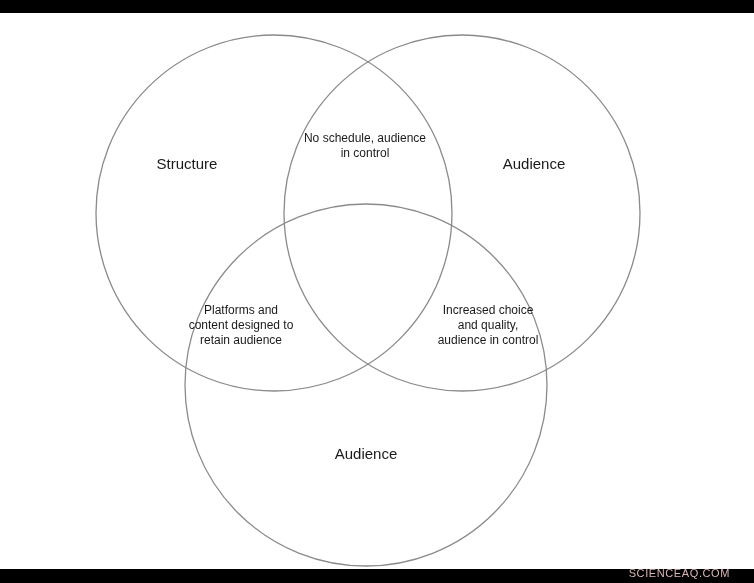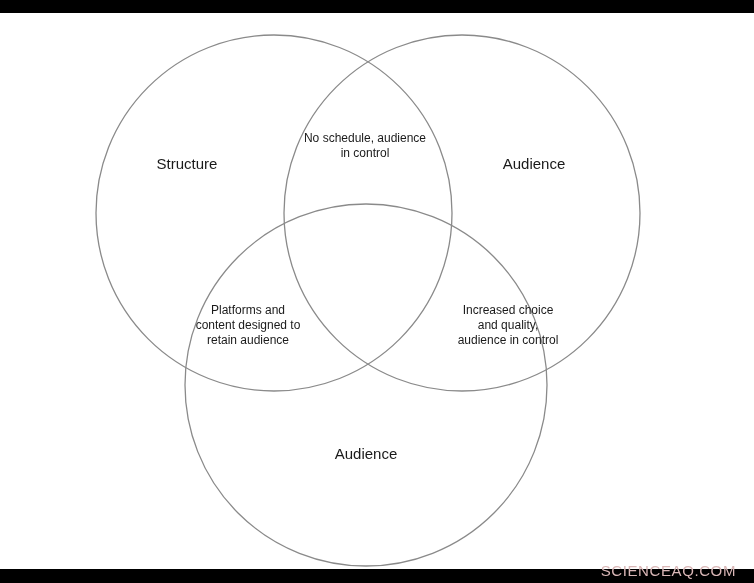--- a/index.html
+++ b/index.html
@@ -48,28 +48,28 @@
   }
   .center-label {
     font-size: 16px;
     font-weight: bold;
     letter-spacing: 0.2px;
   }
   .label-structure { left: 187px; top: 164px; }
   .label-audience  { left: 534px; top: 164px; text-align: right; }
   .label-content   { left: 366px; top: 454px; }
   .label-top-overlap   { left: 365px; top: 146px; width: 180px; }
-  .label-left-overlap  { left: 248px; top: 325px; width: 140px; }
-  .label-right-overlap { left: 508px; top: 325px; width: 140px; }
+  .label-left-overlap  { left: 241px; top: 325px; width: 140px; }
+  .label-right-overlap { left: 488px; top: 325px; width: 140px; }
   .label-center        { left: 366px; top: 265px; width: 200px; }
   .watermark {
     position: absolute;
-    right: 18px;
+    right: 24px;
     bottom: 4px;
-    font-size: 15px;
+    font-size: 11px;
     letter-spacing: 0.6px;
     color: #d9b6b6;
     z-index: 3;
   }
 </style>
 </head>
 <body>
 
 <div class="stage">
 

